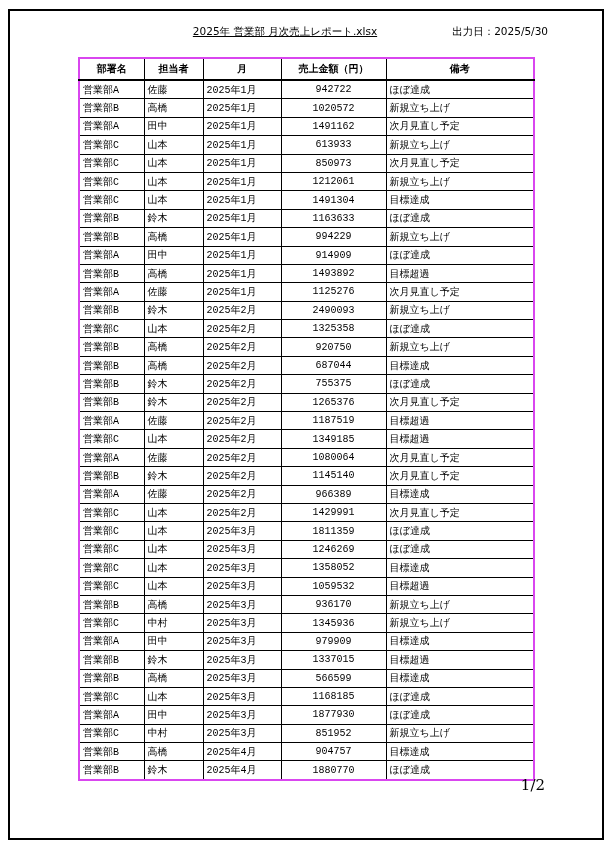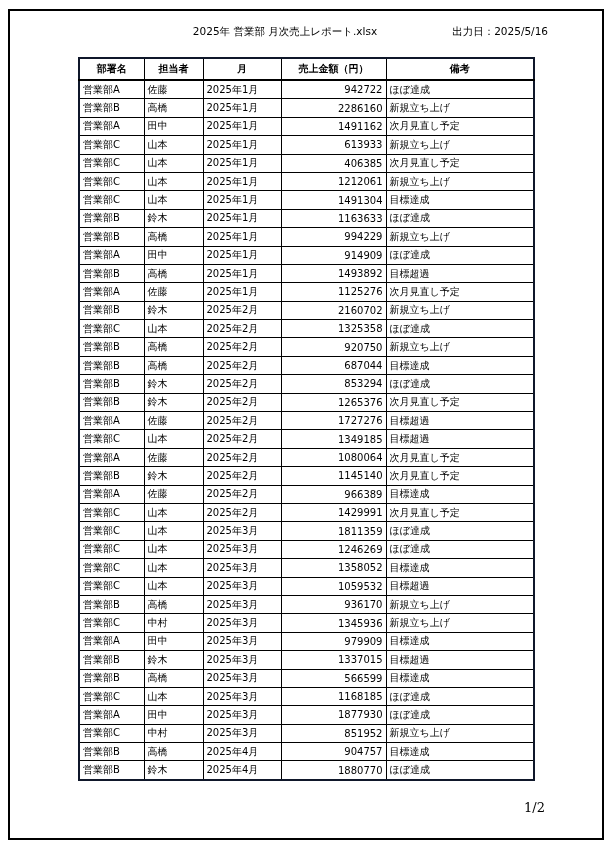--- a/index.html
+++ b/index.html
@@ -27,37 +27,39 @@
   }
   .doc-header {
     position: absolute;
     left: 0;
     top: 24px;
     width: 570px;
     text-align: center;
     font-size: 10.5px;
     line-height: 14px;
     white-space: nowrap;
+    text-decoration: underline;
   }
   .doc-date {
     position: absolute;
     top: 24px;
     right: 66px;
     font-size: 10.5px;
     line-height: 14px;
     white-space: nowrap;
   }
   table.report {
     position: absolute;
     left: 78px;
     top: 57px;
     width: 455px;
     border-collapse: collapse;
     table-layout: fixed;
-    border: 2px solid #0f172a;
+    border: 2px solid #d946ef;
+    font-family: Liberation Mono, monospace;
   }
   table.report th {
     border: 1px solid #000000;
     border-bottom: 2px solid #000000;
     height: 20px;
     font-size: 10px;
     font-weight: bold;
     text-align: center;
     padding: 0 2px;
     overflow: hidden;
@@ -66,39 +68,39 @@
   table.report td {
     border: 1px solid #000000;
     height: 17.4px;
     font-size: 10px;
     padding: 0 3px;
     overflow: hidden;
     white-space: nowrap;
     text-align: left;
   }
   table.report td.col-amount {
-    text-align: right;
+    text-align: center;
   }
   .page-number {
     position: absolute;
-    top: 800px;
+    top: 776px;
     right: 69px;
-    font-size: 13px;
+    font-size: 15px;
     font-family: "DejaVu Serif", "Liberation Serif", serif;
     white-space: nowrap;
   }
 </style>
 </head>
 <body>
 
 <div class="page">
   <div class="frame"></div>
 
   <div class="doc-header">2025年 営業部 月次売上レポート.xlsx</div>
-  <div class="doc-date">出力日：2025/5/16</div>
+  <div class="doc-date">出力日：2025/5/30</div>
 
   <table class="report">
     <colgroup>
       <col style="width:65px">
       <col style="width:59px">
       <col style="width:78px">
       <col style="width:105px">
       <col style="width:148px">
     </colgroup>
     <thead>
@@ -115,42 +117,42 @@
           <td class="col-department">営業部A</td>
           <td class="col-staff">佐藤</td>
           <td class="col-month">2025年1月</td>
           <td class="col-amount">942722</td>
           <td class="col-note">ほぼ達成</td>
         </tr>
         <tr>
           <td class="col-department">営業部B</td>
           <td class="col-staff">高橋</td>
           <td class="col-month">2025年1月</td>
-          <td class="col-amount">2286160</td>
+          <td class="col-amount">1020572</td>
           <td class="col-note">新規立ち上げ</td>
         </tr>
         <tr>
           <td class="col-department">営業部A</td>
           <td class="col-staff">田中</td>
           <td class="col-month">2025年1月</td>
           <td class="col-amount">1491162</td>
           <td class="col-note">次月見直し予定</td>
         </tr>
         <tr>
           <td class="col-department">営業部C</td>
           <td class="col-staff">山本</td>
           <td class="col-month">2025年1月</td>
           <td class="col-amount">613933</td>
           <td class="col-note">新規立ち上げ</td>
         </tr>
         <tr>
           <td class="col-department">営業部C</td>
           <td class="col-staff">山本</td>
           <td class="col-month">2025年1月</td>
-          <td class="col-amount">406385</td>
+          <td class="col-amount">850973</td>
           <td class="col-note">次月見直し予定</td>
         </tr>
         <tr>
           <td class="col-department">営業部C</td>
           <td class="col-staff">山本</td>
           <td class="col-month">2025年1月</td>
           <td class="col-amount">1212061</td>
           <td class="col-note">新規立ち上げ</td>
         </tr>
         <tr>
@@ -192,21 +194,21 @@
           <td class="col-department">営業部A</td>
           <td class="col-staff">佐藤</td>
           <td class="col-month">2025年1月</td>
           <td class="col-amount">1125276</td>
           <td class="col-note">次月見直し予定</td>
         </tr>
         <tr>
           <td class="col-department">営業部B</td>
           <td class="col-staff">鈴木</td>
           <td class="col-month">2025年2月</td>
-          <td class="col-amount">2160702</td>
+          <td class="col-amount">2490093</td>
           <td class="col-note">新規立ち上げ</td>
         </tr>
         <tr>
           <td class="col-department">営業部C</td>
           <td class="col-staff">山本</td>
           <td class="col-month">2025年2月</td>
           <td class="col-amount">1325358</td>
           <td class="col-note">ほぼ達成</td>
         </tr>
         <tr>
@@ -220,35 +222,35 @@
           <td class="col-department">営業部B</td>
           <td class="col-staff">高橋</td>
           <td class="col-month">2025年2月</td>
           <td class="col-amount">687044</td>
           <td class="col-note">目標達成</td>
         </tr>
         <tr>
           <td class="col-department">営業部B</td>
           <td class="col-staff">鈴木</td>
           <td class="col-month">2025年2月</td>
-          <td class="col-amount">853294</td>
+          <td class="col-amount">755375</td>
           <td class="col-note">ほぼ達成</td>
         </tr>
         <tr>
           <td class="col-department">営業部B</td>
           <td class="col-staff">鈴木</td>
           <td class="col-month">2025年2月</td>
           <td class="col-amount">1265376</td>
           <td class="col-note">次月見直し予定</td>
         </tr>
         <tr>
           <td class="col-department">営業部A</td>
           <td class="col-staff">佐藤</td>
           <td class="col-month">2025年2月</td>
-          <td class="col-amount">1727276</td>
+          <td class="col-amount">1187519</td>
           <td class="col-note">目標超過</td>
         </tr>
         <tr>
           <td class="col-department">営業部C</td>
           <td class="col-staff">山本</td>
           <td class="col-month">2025年2月</td>
           <td class="col-amount">1349185</td>
           <td class="col-note">目標超過</td>
         </tr>
         <tr>

